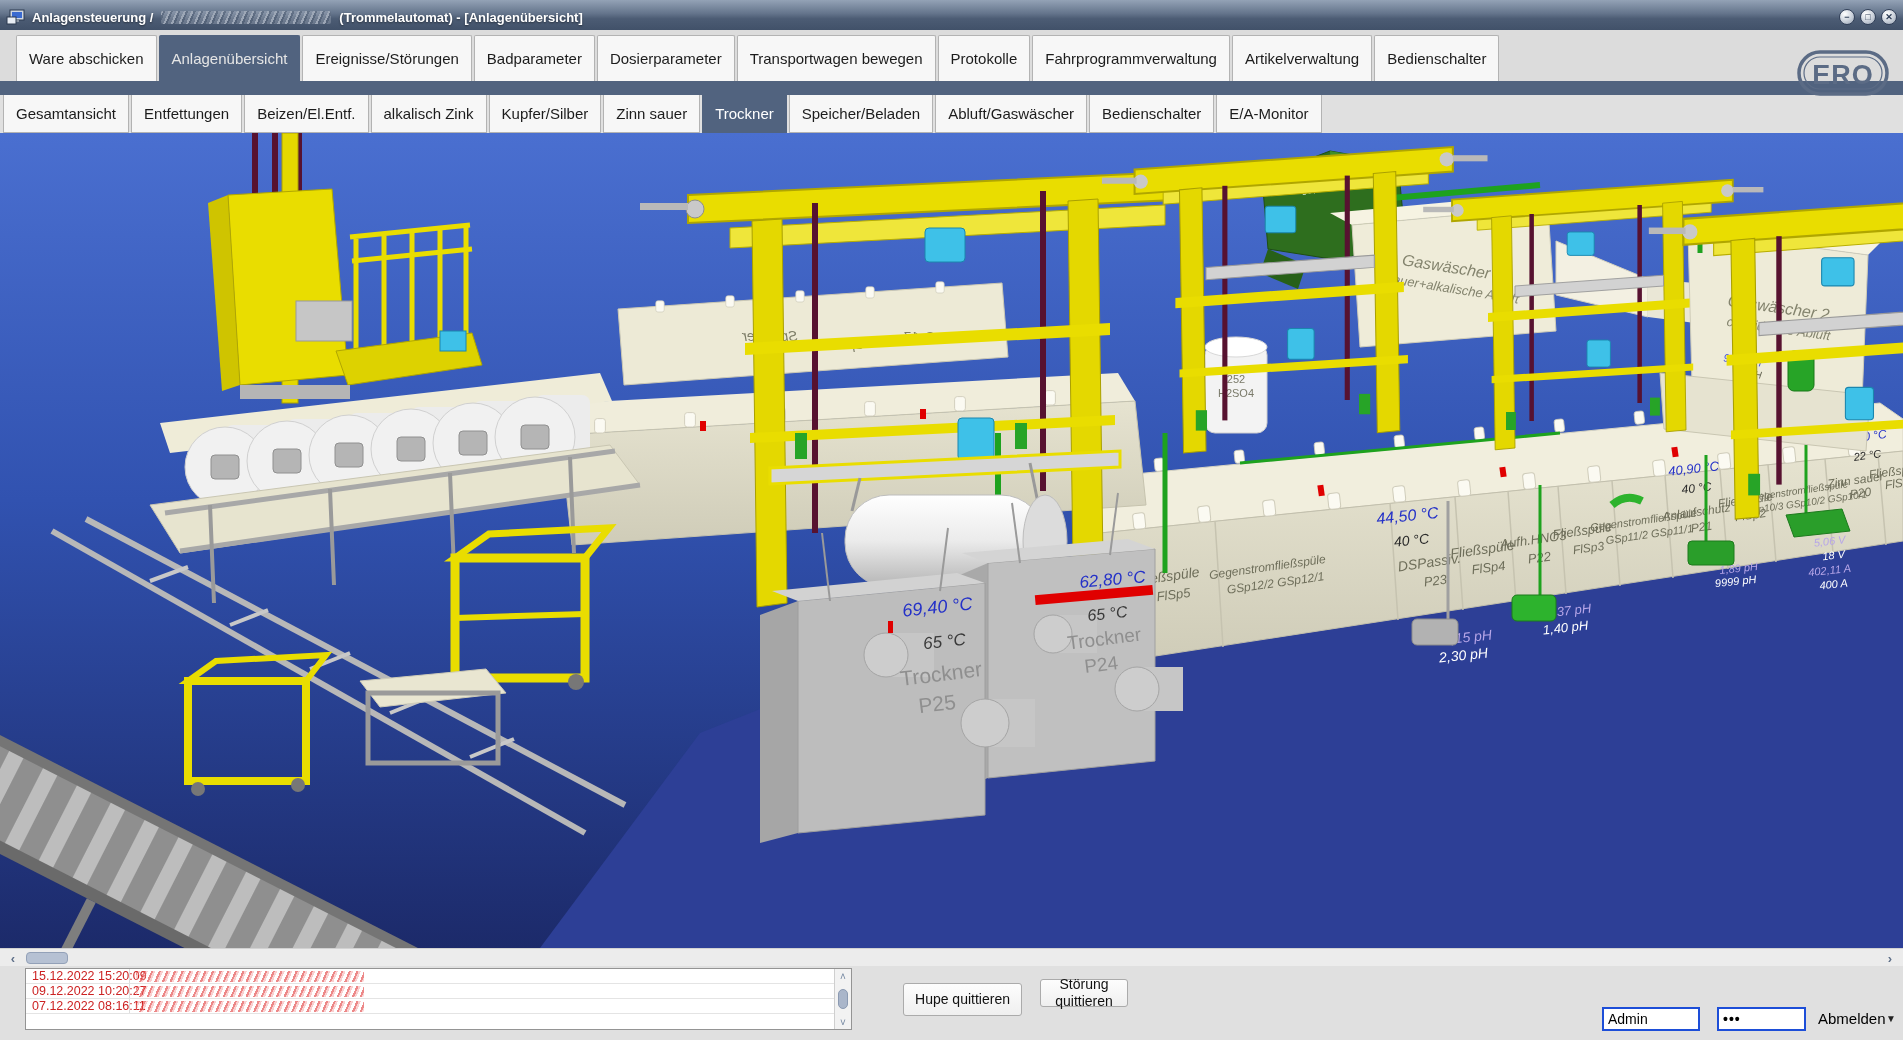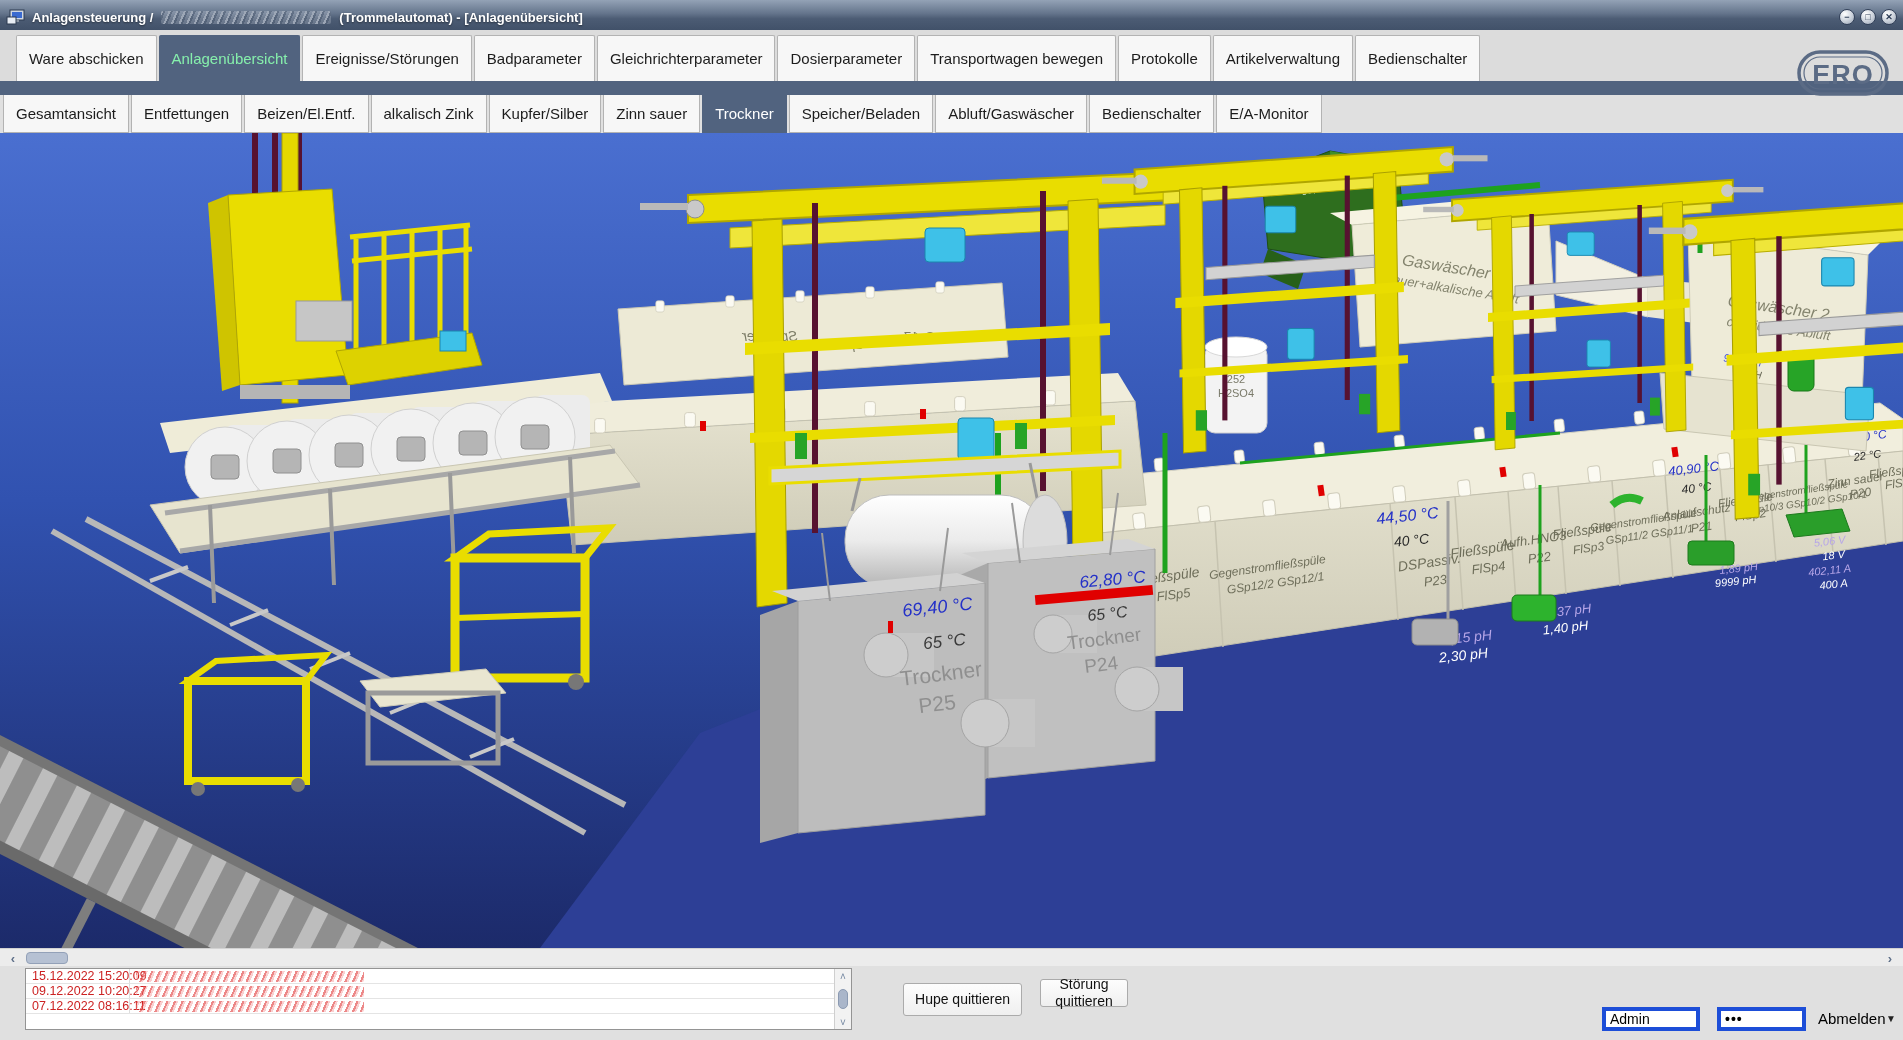--- a/index.html
+++ b/index.html
@@ -19,21 +19,21 @@
     background:radial-gradient(circle at 35% 28%, #ffffff, #c9d0da 55%, #97a2b2);
     border:1px solid #33415a; color:#2c3c55; font-size:9px; font-weight:bold;
     display:flex; align-items:center; justify-content:center; line-height:1; }
 
   
   .tabs1 { position:absolute; left:0; top:30px; width:1903px; height:51px;
     background:#dcdcdc; display:flex; align-items:flex-end; padding-left:16px; }
   .tab1 { height:46px; display:flex; align-items:center; padding:0 12px;
     background:#f7f7f7; border:1px solid #b3b3b3; border-bottom:none;
     margin-right:2px; font-size:15px; color:#1c1c1c; border-radius:2px 2px 0 0; white-space:nowrap; }
-  .tab1.active { background:#51637f; color:#86efac; border-color:#51637f; }
+  .tab1.active { background:#51637f; color:#e5e5e5; border-color:#51637f; }
   .tabband { position:absolute; left:0; top:81px; width:1903px; height:14px; background:#51637f; }
   .tabs2 { position:absolute; left:0; top:95px; width:1903px; height:38px;
     background:#e0e0e0; display:flex; padding-left:3px; }
   .tab2 { height:38px; display:flex; align-items:center; padding:0 12px;
     background:#f7f7f7; border:1px solid #b3b3b3; border-top:none;
     margin-right:2px; font-size:15px; color:#1c1c1c; white-space:nowrap; }
   .tab2.active { background:#51637f; color:#fff; border-color:#51637f; }
   .logo-box { position:absolute; right:10px; top:36px; width:100px; height:66px;
     display:flex; align-items:flex-end; justify-content:center; }
 
@@ -68,21 +68,21 @@
   .vscroll .up { top:0; } .vscroll .down { bottom:0; }
   .vscroll .vthumb { position:absolute; left:3px; top:20px; width:10px; height:20px;
     background:#aab6ca; border:1px solid #8b9ab2; border-radius:5px; }
 
   .btn { position:absolute; background:linear-gradient(#fdfdfd,#efefef);
     border:1px solid #ababab; border-radius:3px; font-size:14px; color:#111;
     display:flex; align-items:center; justify-content:center; text-align:center; line-height:1.25; }
   .btn-hupe { left:903px; top:17px; width:119px; height:33px; }
   .btn-stoerung { left:1040px; top:13px; width:88px; height:28px; padding:0 6px; }
 
-  .login input { position:absolute; top:41px; height:24px; border:4px solid #1d4ed8;
+  .login input { position:absolute; top:41px; height:24px; border:2px solid #1d4ed8;
     font-size:14px; font-family:"Liberation Sans",sans-serif; padding:0 4px; background:#fff; }
   .inp-user { left:1602px; width:98px; }
   .inp-pass { left:1717px; width:89px; font-weight:bold; letter-spacing:1px; }
   .logout-label { position:absolute; left:1818px; top:44px; font-size:15px; color:#000000; }
   .logout-caret { position:absolute; left:1886px; top:47px; font-size:10px; color:#222; }
 
   svg text { font-family:"Liberation Sans", sans-serif; }
 </style>
 </head>
 <body>
@@ -102,24 +102,24 @@
     <div class="winbtn">□</div>
     <div class="winbtn">✕</div>
   </div>
 </div>
 
 <div class="tabs1">
   <div class="tab1">Ware abschicken</div>
   <div class="tab1 active">Anlagenübersicht</div>
   <div class="tab1">Ereignisse/Störungen</div>
   <div class="tab1">Badparameter</div>
-  <div class="tab1">Gleichrichterparameter</div>
   <div class="tab1">Dosierparameter</div>
   <div class="tab1">Transportwagen bewegen</div>
   <div class="tab1">Protokolle</div>
+  <div class="tab1">Fahrprogrammverwaltung</div>
   <div class="tab1">Artikelverwaltung</div>
   <div class="tab1">Bedienschalter</div>
 </div>
 <div class="tabband"></div>
 <div class="tabs2">
   <div class="tab2">Gesamtansicht</div>
   <div class="tab2">Entfettungen</div>
   <div class="tab2">Beizen/El.Entf.</div>
   <div class="tab2">alkalisch Zink</div>
   <div class="tab2">Kupfer/Silber</div>

